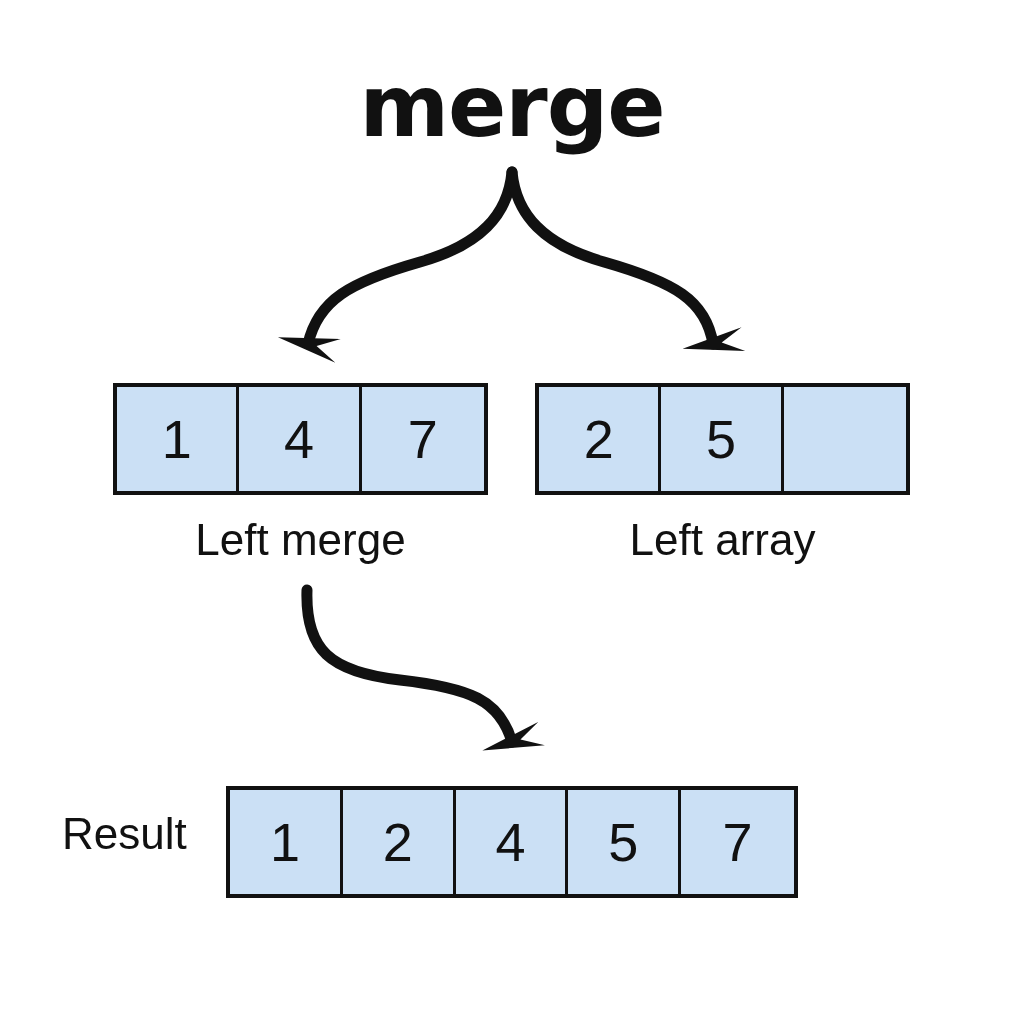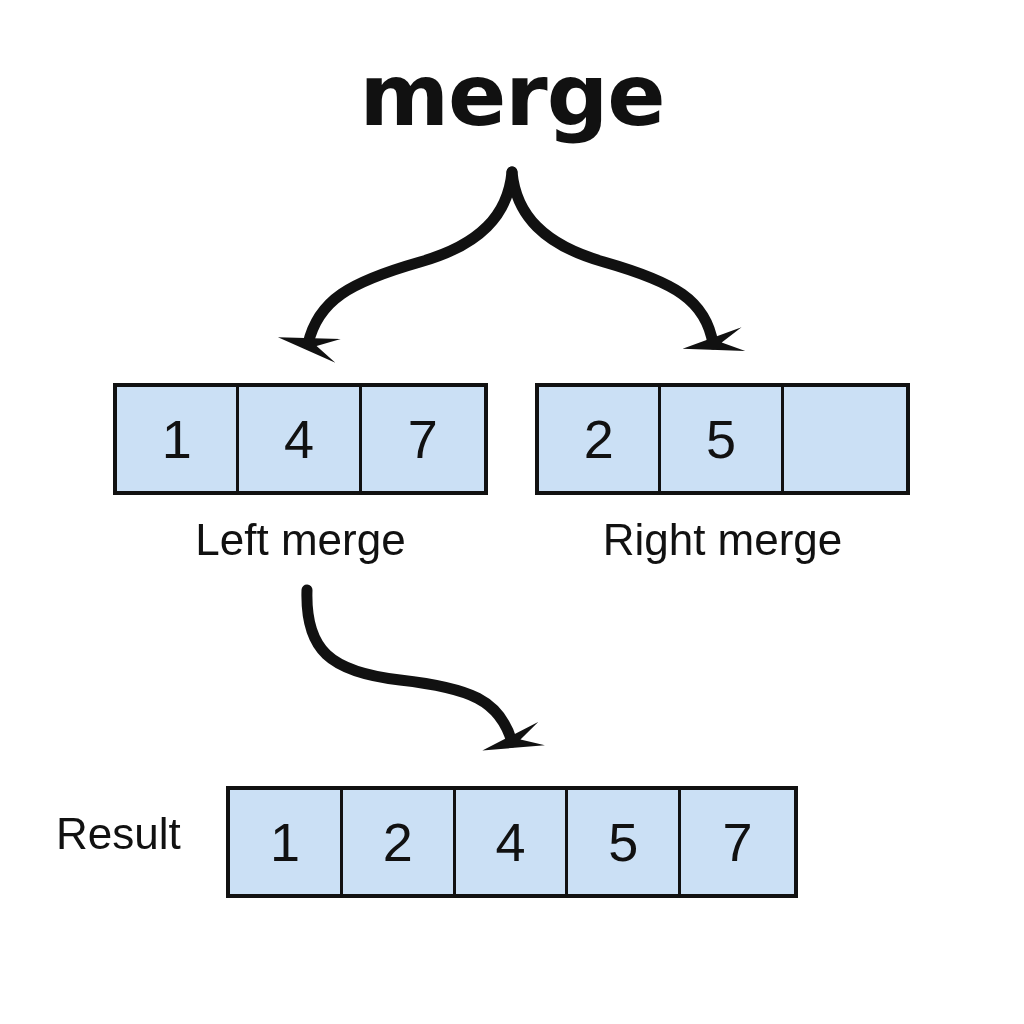--- a/index.html
+++ b/index.html
@@ -15,21 +15,21 @@
     width: 1024px;
     height: 1024px;
     background: #ffffff;
     overflow: hidden;
   }
 
   
   .title {
     position: absolute;
     left: 0;
-    top: 52px;
+    top: 63px;
     width: 1024px;
     text-align: center;
     font-family: "DejaVu Sans", sans-serif;
     font-weight: bold;
     font-size: 86px;
     line-height: 1;
     color: #111111;
     letter-spacing: -1px;
   }
 
@@ -91,21 +91,21 @@
     width: 375px;
     text-align: center;
   }
   #right-caption {
     left: 535px;
     top: 518px;
     width: 375px;
     text-align: center;
   }
   #result-caption {
-    left: 56px;
+    left: 62px;
     top: 812px;
     width: 150px;
     text-align: left;
   }
 </style>
 </head>
 <body>
 
 <div id="canvas">
 
@@ -130,21 +130,21 @@
     <div class="cell">4</div>
     <div class="cell">7</div>
   </div>
   <div class="caption" id="left-caption">Left merge</div>
 
   <div class="array" id="right-array">
     <div class="cell">2</div>
     <div class="cell">5</div>
     <div class="cell"></div>
   </div>
-  <div class="caption" id="right-caption">Right merge</div>
+  <div class="caption" id="right-caption">Left array</div>
 
   <div class="caption" id="result-caption">Result</div>
   <div class="array" id="result-array">
     <div class="cell">1</div>
     <div class="cell">2</div>
     <div class="cell">4</div>
     <div class="cell">5</div>
     <div class="cell">7</div>
   </div>
 

